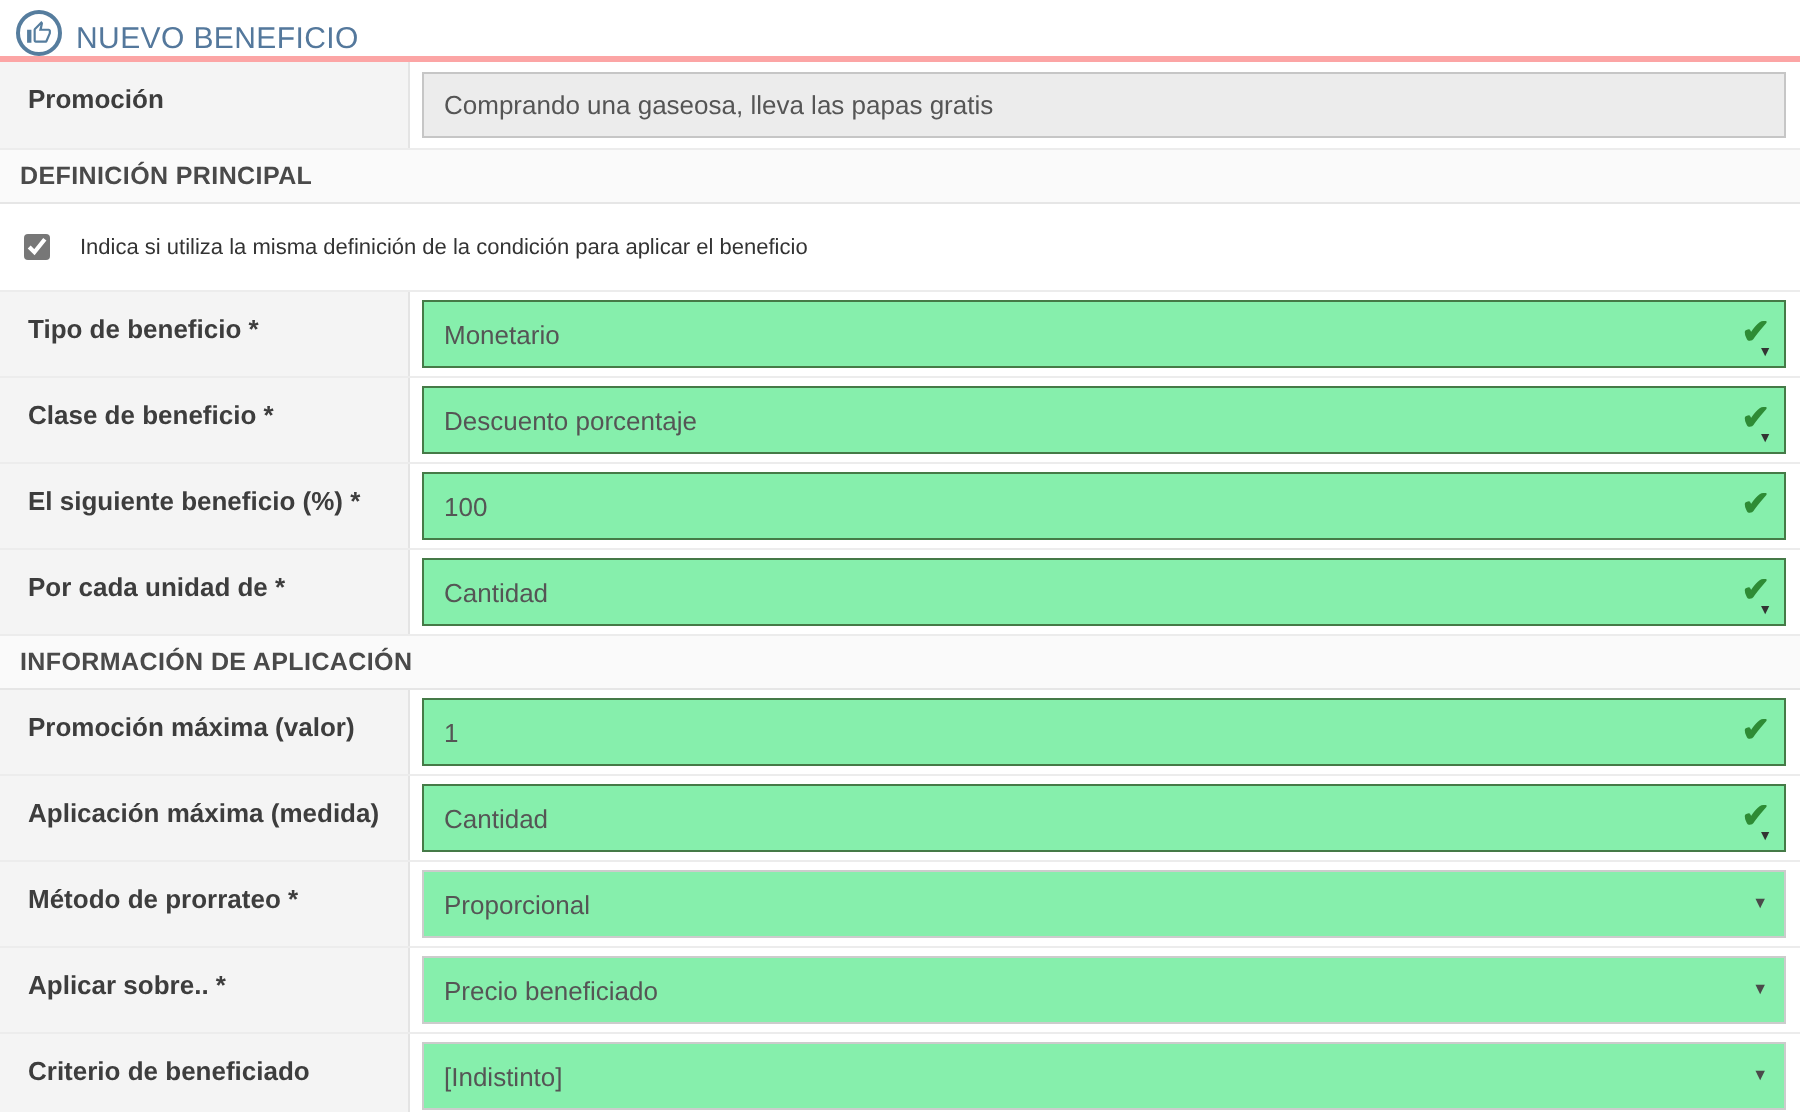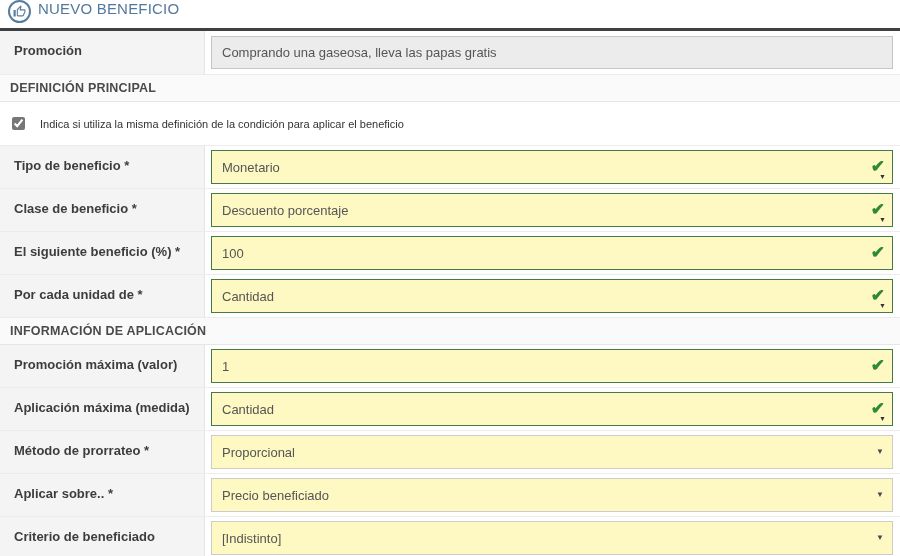--- a/index.html
+++ b/index.html
@@ -1,40 +1,40 @@
 <!DOCTYPE html>
 <html><head>
 <meta charset="utf-8">
 <style>
   * { margin:0; padding:0; box-sizing:border-box; }
   html,body { width:900px; height:556px; overflow:hidden; background:#fff;
     font-family:"Liberation Sans",sans-serif; }
 
-  .page-header { height:31px; display:flex; align-items:flex-start; padding-left:8px;
-    border-bottom:3px solid #404040; background:#fff; }
+  .page-header { height:31px; display:flex; align-items:flex-end; padding-left:8px;
+    border-bottom:3px solid #fca5a5; background:#fff; }
   .icon-circle { width:23px; height:23px; border:2px solid #567d9e; border-radius:50%;
     display:flex; align-items:center; justify-content:center; flex:0 0 auto; }
   .icon-circle svg { width:13px; height:13px; fill:#567d9e; }
   .header-title { color:#54789c; font-size:15px; margin-left:7px; letter-spacing:.2px; }
 
   .form { width:100%; }
   .row { width:100%; }
   .row.section { height:27px; background:#fafafa; border-bottom:1px solid #e6e6e6;
     display:flex; align-items:center; padding-left:10px; }
   .section-label { font-size:12.5px; font-weight:bold; color:#4a4a4a; letter-spacing:.2px; }
 
   .row.field { display:flex; min-height:42px; border-bottom:1px solid #ececec; background:#fff; }
   .row.field.tall { min-height:44px; }
   .label-cell { width:205px; flex:0 0 205px; background:#f4f4f4; border-right:1px solid #e4e4e4;
     padding:10px 8px 0 14px; }
   .label-text { font-size:13px; font-weight:bold; color:#3d3d3d; }
   .control-cell { flex:1; display:flex; align-items:center; padding:4px 7px 4px 6px; }
 
   .control-box { position:relative; width:100%; height:34px; border:1px solid #cccccc;
-    background:#fef9c3; display:flex; align-items:center; padding:0 30px 0 10px;
+    background:#86efac; display:flex; align-items:center; padding:0 30px 0 10px;
     font-size:13px; color:#555; }
   .control-box.valid { border-color:#457a47; }
   .control-box.disabled { background:#ececec; border-color:#c6c6c6; height:33px; }
   .control-value { white-space:nowrap; overflow:hidden; }
 
   .check-icon { position:absolute; right:7px; top:46%; transform:translateY(-50%);
     color:#2e8b35; font-size:17px; font-weight:bold; line-height:1; }
   .select-arrow { position:absolute; right:8px; top:50%; transform:translateY(-50%);
     color:#4a4a4a; font-size:8px; line-height:1; }
   .select-arrow.under-check { top:auto; transform:none; bottom:3px; right:6px;

